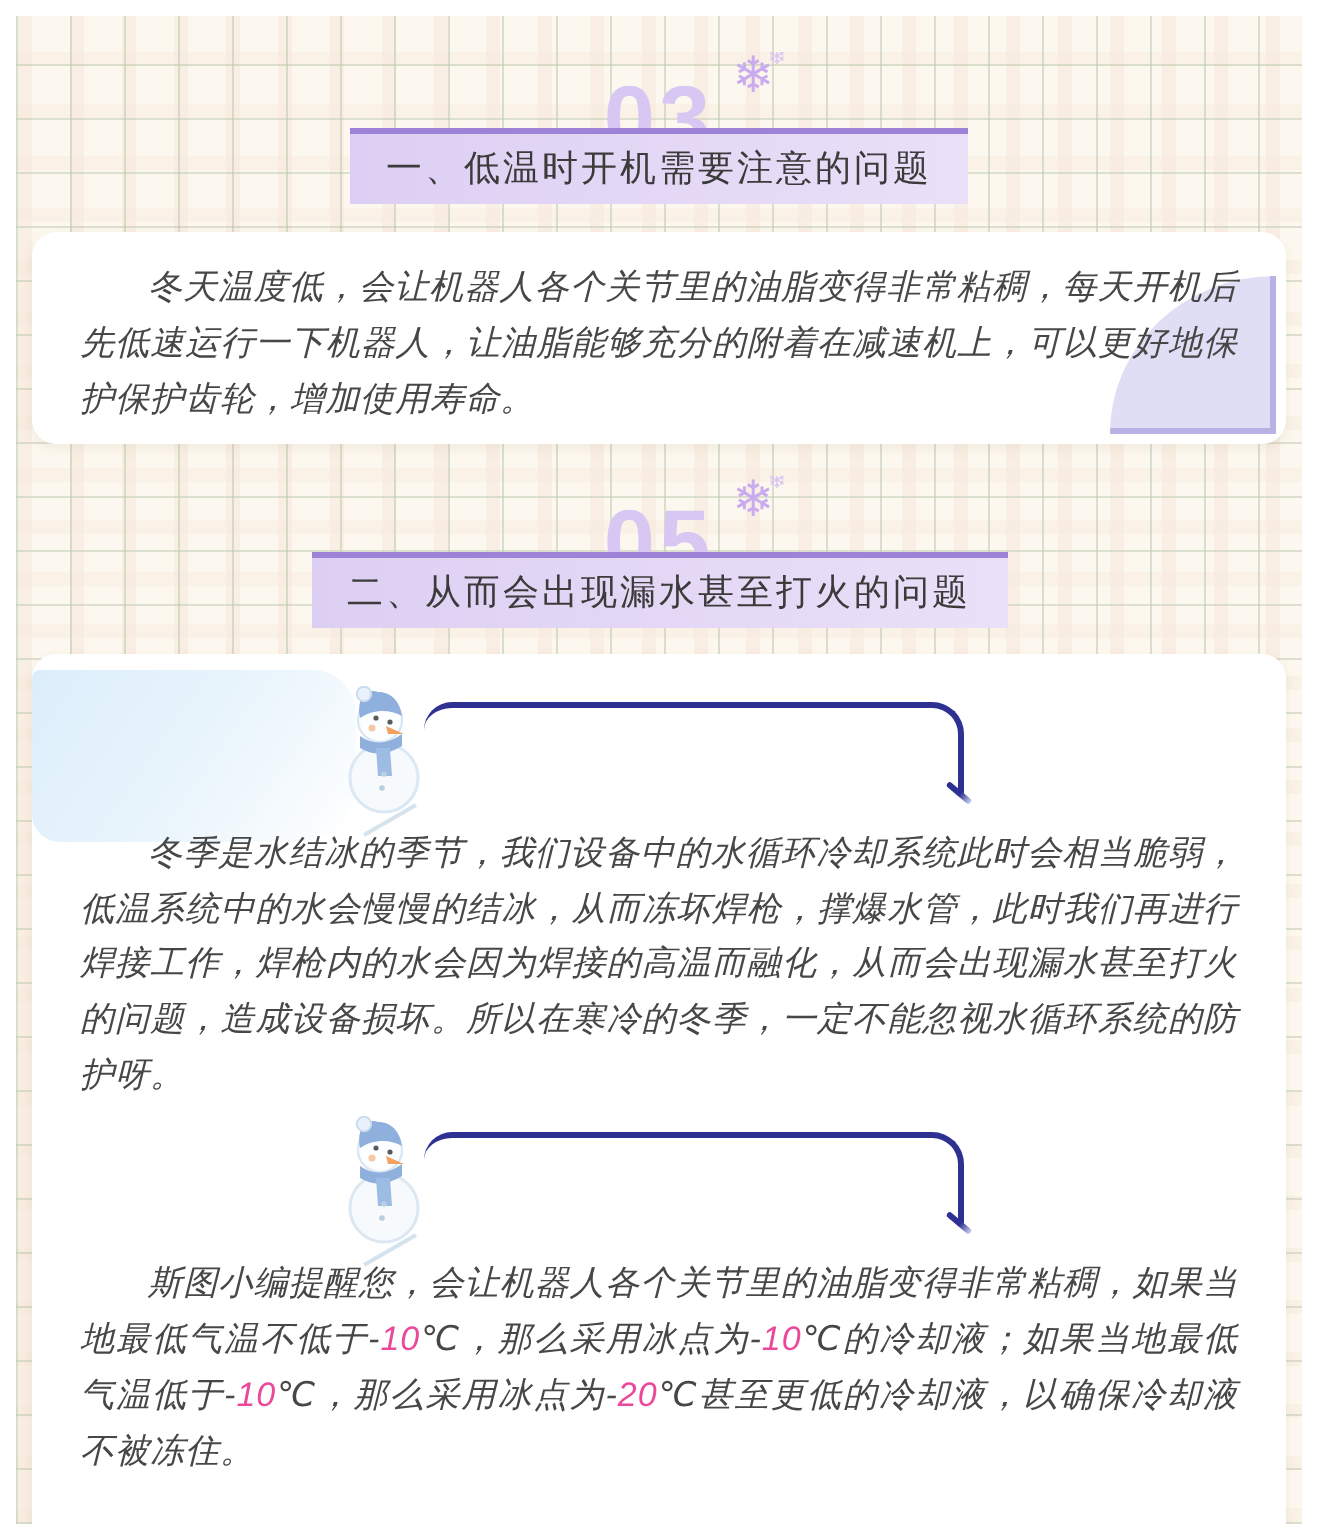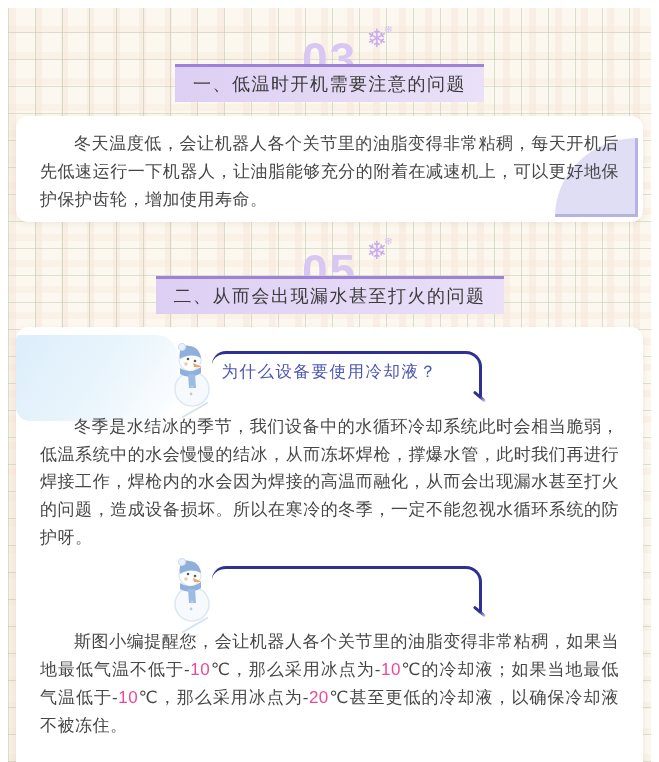--- a/index.html
+++ b/index.html
@@ -31,21 +31,21 @@
   .sec-header{
     width:max-content; margin:0 auto; padding:5px 18px 6px;
     background:linear-gradient(90deg,#ddcff3,#eae0f8);
     border-top:3px solid #9d82d7;
     font-size:18px; color:#3b3b3b; letter-spacing:1.5px;
     position:relative; z-index:2;
   }
   
   .card{
     width:627px; margin:14px auto 0; background:#ffffff; border-radius:12px;
-    position:relative; box-shadow:0 2px 6px rgba(175,165,145,0.18);
+    position:relative; box-shadow:0 2px 6px rgba(175,165,145,0.18);font-style:italic;
   }
   .card-1{ padding:14px 0 8px; margin-top:14px; }
   .card-2{ margin-top:13px; height:452px; padding-top:2px; }
   .deco-blue{
     position:absolute; left:-8px; top:5px; width:24px; height:76px;
     background:#d9ecf8; border-radius:9px; z-index:-1;
   }
   .deco-wash{
     position:absolute; left:0; top:8px; width:162px; height:86px;
     background:linear-gradient(125deg,#dceefb 0%, #eaf5fc 55%, rgba(255,255,255,0) 100%);
@@ -127,21 +127,20 @@
         <circle cx="14" cy="4" r="3.6" fill="#eaf1fa" stroke="#c9dcf0"></circle>
         <path d="M12 25 Q22 32 33 24 L33 30 Q22 37 12 31 Z" fill="#8fb0dc"></path>
         <path d="M20 31 L27 31 L28 45 L21 45 Z" fill="#9dbce4"></path>
         <circle cx="20" cy="16" r="1.3" fill="#5a5a5a"></circle>
         <circle cx="27" cy="18" r="1.3" fill="#5a5a5a"></circle>
         <path d="M25 20 L34 24 L26 24 Z" fill="#f2a25c"></path>
         <circle cx="18" cy="21" r="1.8" fill="#f6c8a4"></circle>
         <circle cx="24" cy="44" r="1.4" fill="#b9cede"></circle>
         <circle cx="23" cy="51" r="1.4" fill="#b9cede"></circle>
       </svg>
-      <div class="bubble-text">为什么设备要使用冷却液？</div>
     </div>
 
     <p class="body-text">冬季是水结冰的季节，我们设备中的水循环冷却系统此时会相当脆弱，低温系统中的水会慢慢的结冰，从而冻坏焊枪，撑爆水管，此时我们再进行焊接工作，焊枪内的水会因为焊接的高温而融化，从而会出现漏水甚至打火的问题，造成设备损坏。所以在寒冷的冬季，一定不能忽视水循环系统的防护呀。</p>
 
     <div class="qa" style="margin-top:8px">
       <div class="bubble"></div>
       <div class="bubble-flick"></div>
       <div class="stick"></div>
       <svg class="snowman" width="48" height="66" viewBox="0 0 48 66">
         <circle cx="24" cy="46" r="17" fill="#f6fafd" stroke="#dbe8f3" stroke-width="1.5"></circle>

